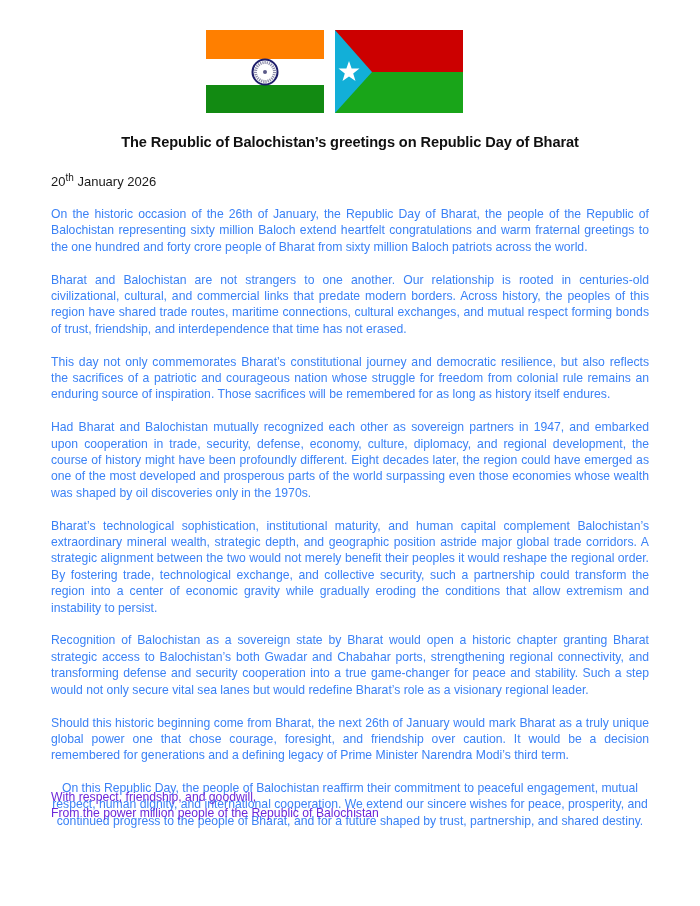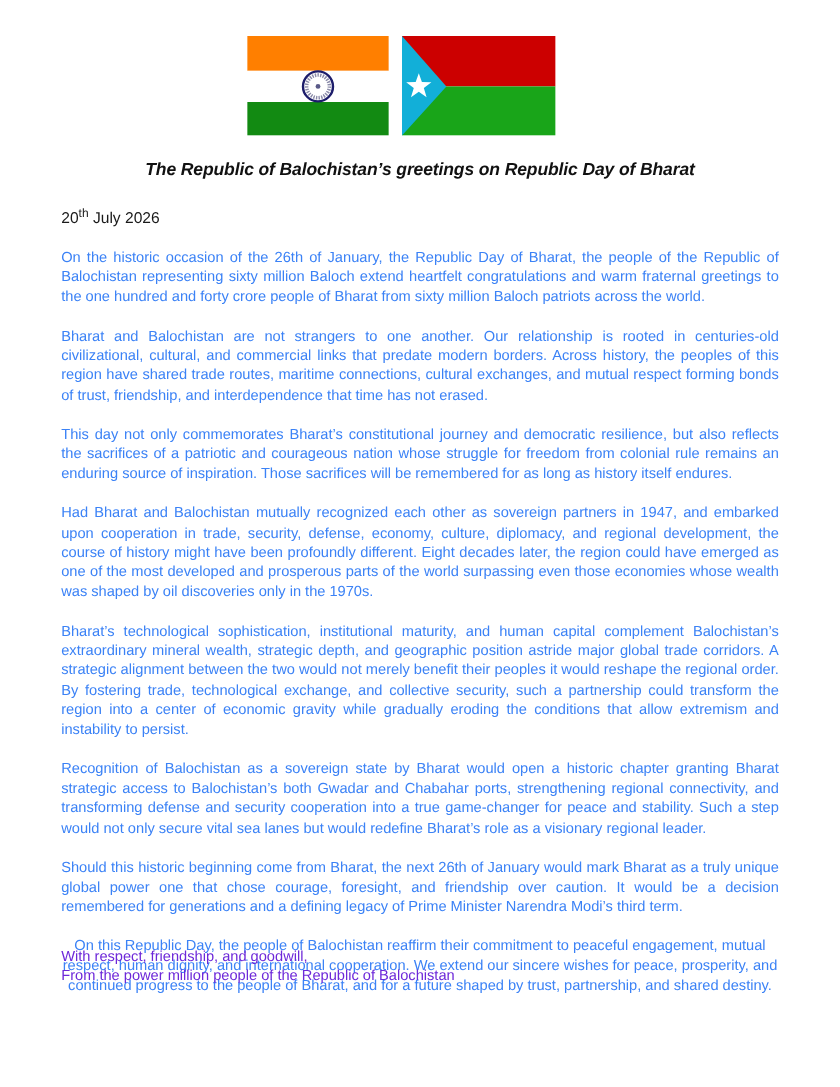--- a/index.html
+++ b/index.html
@@ -39,21 +39,20 @@
     .title {
       position: absolute;
       top: 134px;
       left: 0;
       width: 700px;
       text-align: center;
       font-weight: bold;
       font-size: 14.6px;
       letter-spacing: -0.1px;
       color: #111;
-      font-style: italic;
     }
     .date {
       position: absolute;
       top: 174px;
       left: 51px;
       font-size: 13px;
       color: #1a1a1a;
     }
     .date sup {
       font-size: 10px;
@@ -107,21 +106,21 @@
   <svg class="flag-baloch" viewBox="0 0 128 83" width="128" height="83">
     <rect x="0" y="0" width="128" height="42" fill="#cc0000"></rect>
     <rect x="0" y="42" width="128" height="41" fill="#19a519"></rect>
     <polygon points="0,0 37,42 0,83" fill="#12afd8"></polygon>
     <polygon fill="#ffffff" points="14,31 16.6,38.4 24.5,38.6 18.2,43.4 20.5,51 14,46.5 7.5,51 9.8,43.4 3.5,38.6 11.4,38.4"></polygon>
   </svg>
 </div>
 
 <div class="title">The Republic of Balochistan’s greetings on Republic Day of Bharat</div>
 
-<div class="date"><span>20</span><sup>th</sup><span> July 2026</span></div>
+<div class="date"><span>20</span><sup>th</sup><span> January 2026</span></div>
 
 <div class="body">
   <p>On the historic occasion of the 26th of January, the Republic Day of Bharat, the people of the Republic of Balochistan representing sixty million Baloch extend heartfelt congratulations and warm fraternal greetings to the one hundred and forty crore people of Bharat from sixty million Baloch patriots across the world.</p>
   <p>Bharat and Balochistan are not strangers to one another. Our relationship is rooted in centuries-old civilizational, cultural, and commercial links that predate modern borders. Across history, the peoples of this region have shared trade routes, maritime connections, cultural exchanges, and mutual respect forming bonds of trust, friendship, and interdependence that time has not erased.</p>
   <p>This day not only commemorates Bharat’s constitutional journey and democratic resilience, but also reflects the sacrifices of a patriotic and courageous nation whose struggle for freedom from colonial rule remains an enduring source of inspiration. Those sacrifices will be remembered for as long as history itself endures.</p>
   <p>Had Bharat and Balochistan mutually recognized each other as sovereign partners in 1947, and embarked upon cooperation in trade, security, defense, economy, culture, diplomacy, and regional development, the course of history might have been profoundly different. Eight decades later, the region could have emerged as one of the most developed and prosperous parts of the world surpassing even those economies whose wealth was shaped by oil discoveries only in the 1970s.</p>
   <p>Bharat’s technological sophistication, institutional maturity, and human capital complement Balochistan’s extraordinary mineral wealth, strategic depth, and geographic position astride major global trade corridors. A strategic alignment between the two would not merely benefit their peoples it would reshape the regional order. By fostering trade, technological exchange, and collective security, such a partnership could transform the region into a center of economic gravity while gradually eroding the conditions that allow extremism and instability to persist.</p>
   <p>Recognition of Balochistan as a sovereign state by Bharat would open a historic chapter granting Bharat strategic access to Balochistan’s both Gwadar and Chabahar ports, strengthening regional connectivity, and transforming defense and security cooperation into a true game-changer for peace and stability. Such a step would not only secure vital sea lanes but would redefine Bharat’s role as a visionary regional leader.</p>
   <p class="tight">Should this historic beginning come from Bharat, the next 26th of January would mark Bharat as a truly unique global power one that chose courage, foresight, and friendship over caution. It would be a decision remembered for generations and a defining legacy of Prime Minister Narendra Modi’s third term.</p>
   <p class="last">On this Republic Day, the people of Balochistan reaffirm their commitment to peaceful engagement, mutual respect, human dignity, and international cooperation. We extend our sincere wishes for peace, prosperity, and continued progress to the people of Bharat, and for a future shaped by trust, partnership, and shared destiny.</p>

